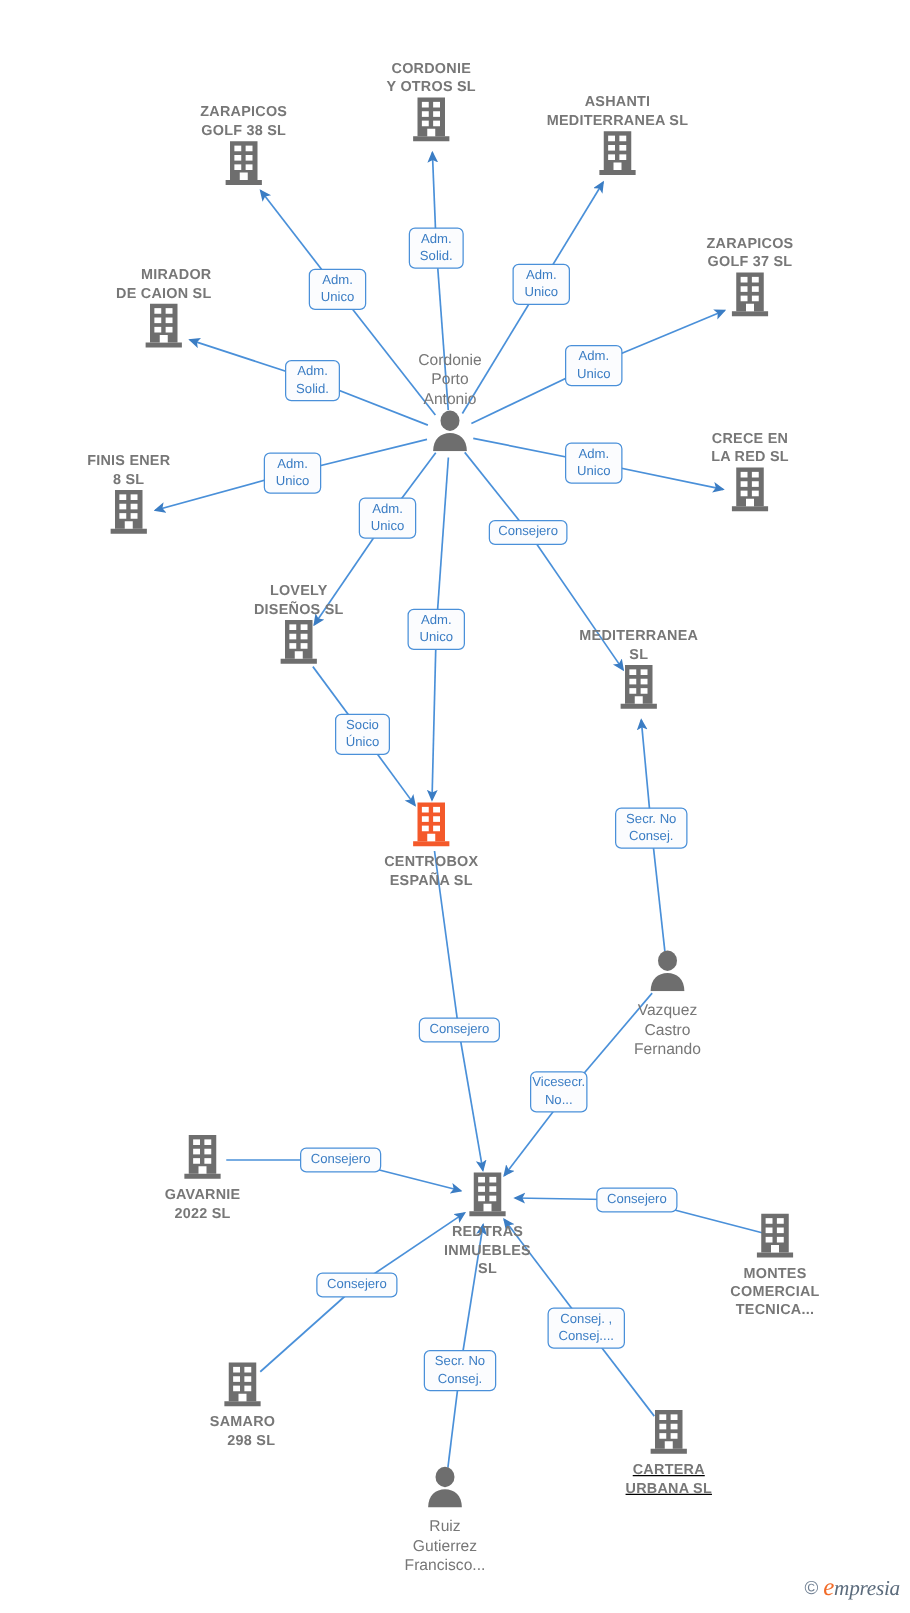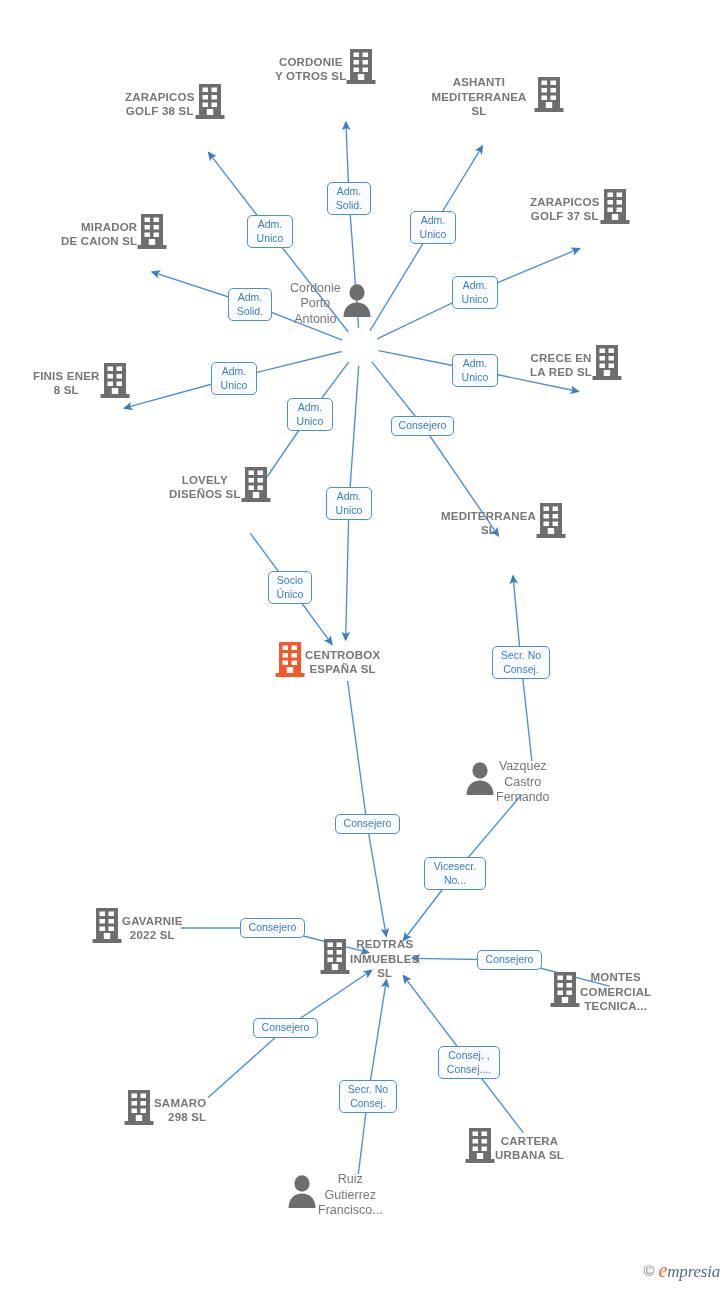--- a/index.html
+++ b/index.html
@@ -47,21 +47,21 @@
     line-height: 15.5px;
     color: #777777;
     letter-spacing: 0;
   }
   .node .icon-wrap {
     height: 42px;
     display: block;
   }
   .node-inner {
     display: flex;
-    flex-direction: row;
+    flex-direction: column;
     align-items: center;
   }
 
   .edge-label {
     position: absolute;
     background: #fbfcfe;
     border: 1.3px solid #4a90d9;
     border-radius: 5px;
     color: #3b7dc4;
     font-size: 10.5px;
@@ -170,21 +170,21 @@
       <div class="edge-label" style="left: 287px; top: 398px; width: 46px; height: 33px; display: flex; flex-direction: column; align-items: center; justify-content: center;">Adm.
 Unico</div>
       <div class="edge-label" style="left: 391px; top: 416px; width: 63px; height: 20px; display: flex; flex-direction: column; align-items: center; justify-content: center;">Consejero</div>
       <div class="edge-label" style="left: 326px; top: 487px; width: 46px; height: 33px; display: flex; flex-direction: column; align-items: center; justify-content: center;">Adm.
 Unico</div>
       <div class="edge-label" style="left: 268px; top: 571px; width: 44px; height: 33px; display: flex; flex-direction: column; align-items: center; justify-content: center;">Socio
 Único</div>
       <div class="edge-label" style="left: 492px; top: 646px; width: 58px; height: 33px; display: flex; flex-direction: column; align-items: center; justify-content: center;">Secr.  No
 Consej.</div>
       <div class="edge-label" style="left: 335px; top: 814px; width: 65px; height: 20px; display: flex; flex-direction: column; align-items: center; justify-content: center;">Consejero</div>
-      <div class="edge-label" style="left: 424px; top: 857px; width: 62px; height: 33px; display: flex; flex-direction: column; align-items: center; justify-content: center;">Vicesecr.
+      <div class="edge-label" style="left: 424px; top: 857px; width: 46px; height: 33px; display: flex; flex-direction: column; align-items: center; justify-content: center;">Vicesecr.
 No...</div>
       <div class="edge-label" style="left: 240px; top: 918px; width: 65px; height: 20px; display: flex; flex-direction: column; align-items: center; justify-content: center;">Consejero</div>
       <div class="edge-label" style="left: 477px; top: 950px; width: 65px; height: 20px; display: flex; flex-direction: column; align-items: center; justify-content: center;">Consejero</div>
       <div class="edge-label" style="left: 253px; top: 1018px; width: 65px; height: 20px; display: flex; flex-direction: column; align-items: center; justify-content: center;">Consejero</div>
       <div class="edge-label" style="left: 438px; top: 1046px; width: 62px; height: 33px; display: flex; flex-direction: column; align-items: center; justify-content: center;">Consej. ,
 Consej....</div>
       <div class="edge-label" style="left: 339px; top: 1080px; width: 58px; height: 33px; display: flex; flex-direction: column; align-items: center; justify-content: center;">Secr.  No
 Consej.</div>
     </div>
   <div id="nodes">
@@ -443,21 +443,21 @@
               <rect x="7.5" y="12" width="5.5" height="4.5" fill="#ffffff"></rect>
               <rect x="16.5" y="12" width="5.5" height="4.5" fill="#ffffff"></rect>
               <rect x="7.5" y="19.5" width="5.5" height="4.5" fill="#ffffff"></rect>
               <rect x="16.5" y="19.5" width="5.5" height="4.5" fill="#ffffff"></rect>
               <rect x="11.8" y="26" width="6.4" height="6" fill="#ffffff"></rect>
             </svg></div>
           <div class="nlabel">SAMARO
 298 SL</div>
         </div>
       </div>
-      <div class="node company" style="left: 535px; top: 1127px;">
+      <div class="node company" style="left: 535px; top: 1127px; text-decoration: underline;">
         <div class="node-inner">
           <div class="icon-wrap"><svg width="30" height="38" viewBox="0 0 30 38" xmlns="http://www.w3.org/2000/svg">
               <rect x="4" y="1" width="22" height="31" fill="#6e6e6e"></rect>
               <rect x="0.5" y="32" width="29" height="4" fill="#6e6e6e"></rect>
               <rect x="7.5" y="4.5" width="5.5" height="4.5" fill="#ffffff"></rect>
               <rect x="16.5" y="4.5" width="5.5" height="4.5" fill="#ffffff"></rect>
               <rect x="7.5" y="12" width="5.5" height="4.5" fill="#ffffff"></rect>
               <rect x="16.5" y="12" width="5.5" height="4.5" fill="#ffffff"></rect>
               <rect x="7.5" y="19.5" width="5.5" height="4.5" fill="#ffffff"></rect>
               <rect x="16.5" y="19.5" width="5.5" height="4.5" fill="#ffffff"></rect>

